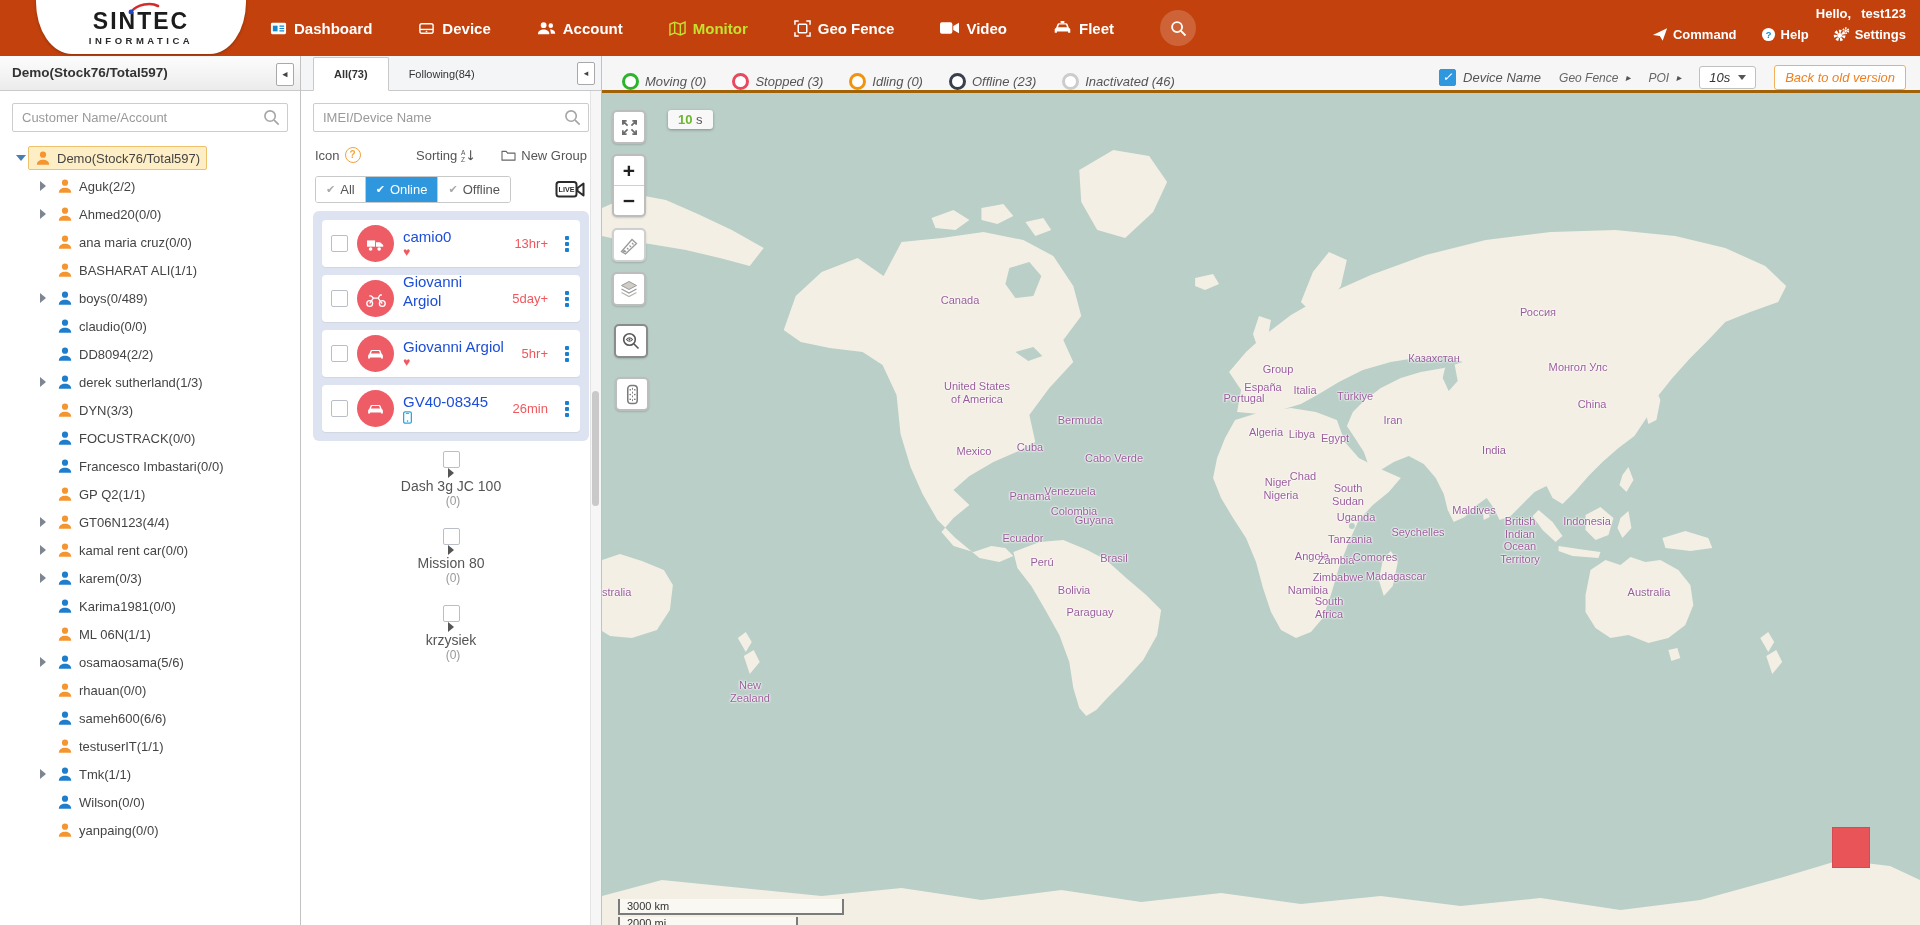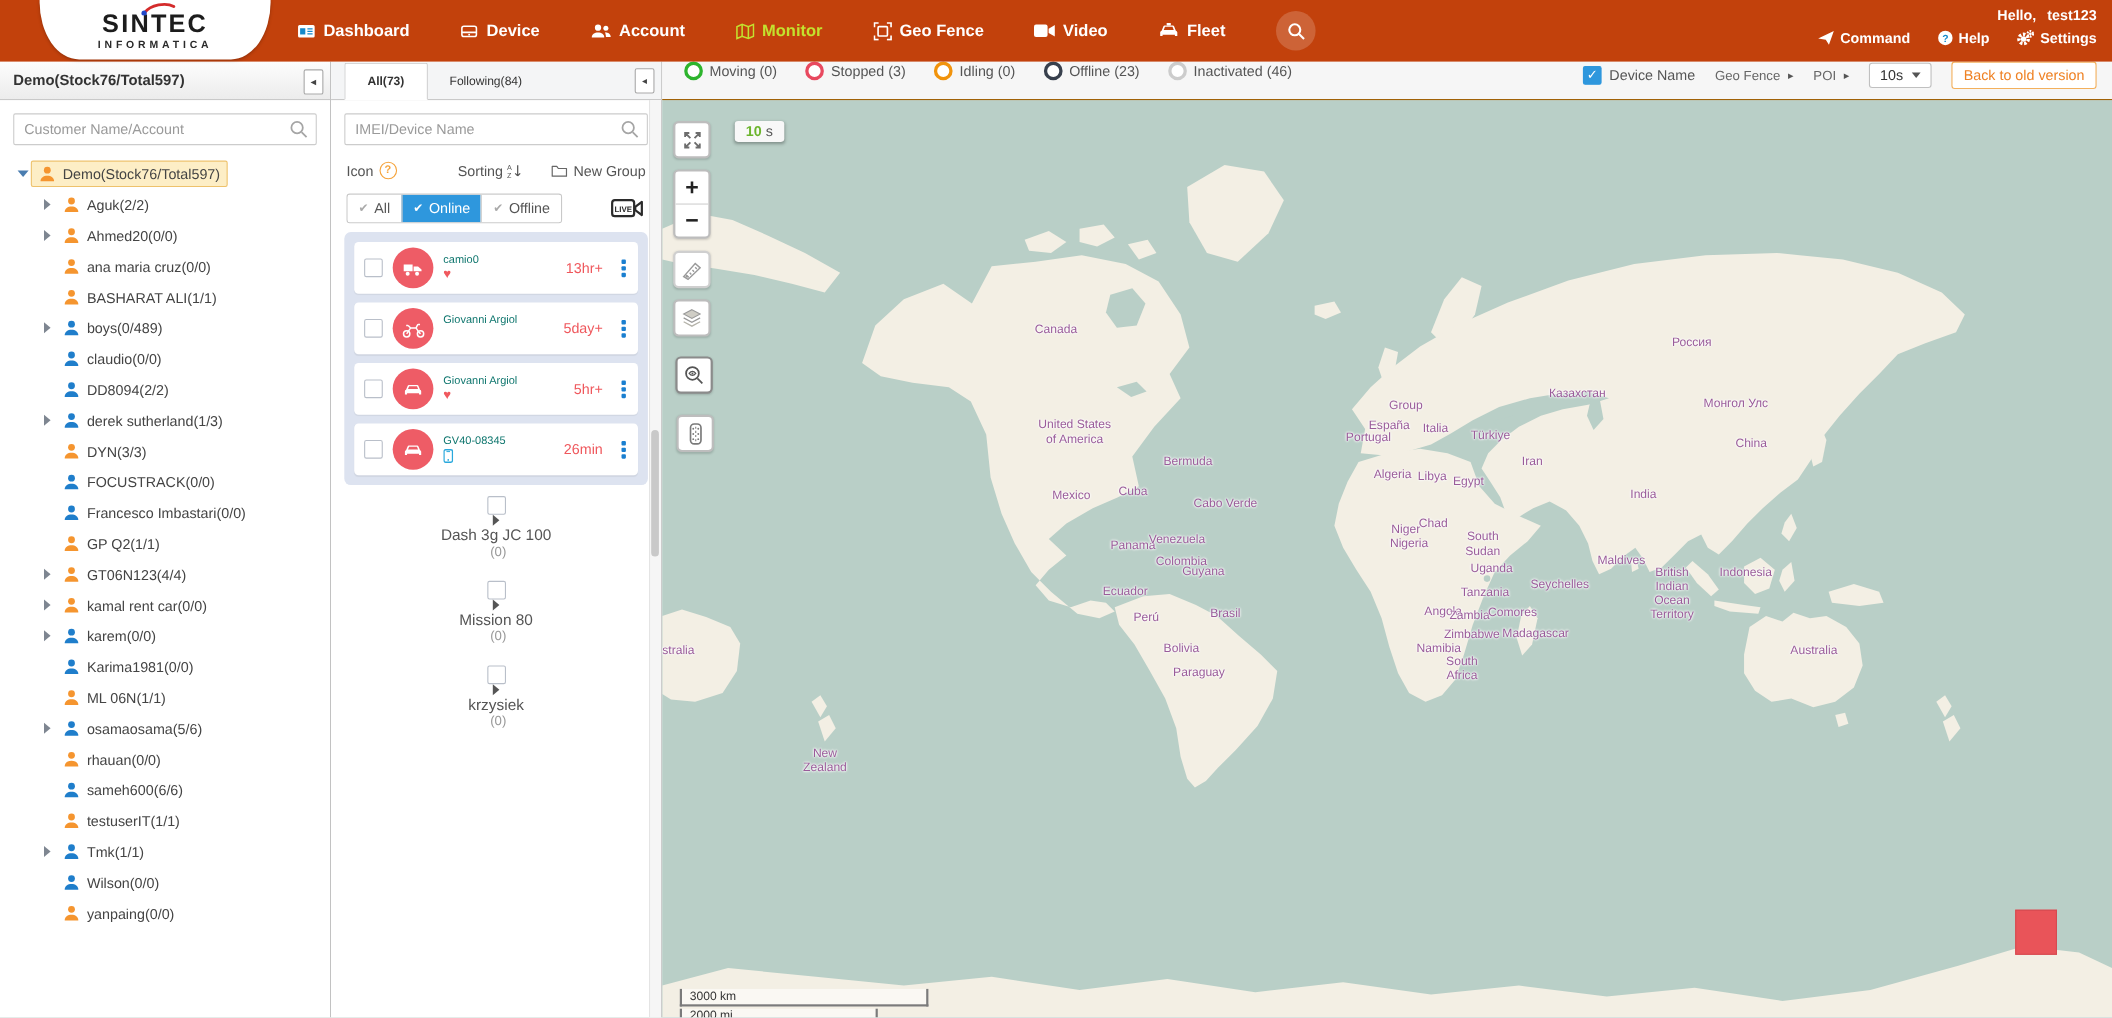--- a/index.html
+++ b/index.html
@@ -58,31 +58,31 @@
   .livebtn{margin-left:auto;cursor:pointer;margin-right:2px;}
   .grouphead{padding:9px 14px 7px;display:flex;gap:9px;align-items:center;font-size:14px;color:#333;cursor:pointer;}
   .grouphead .cnt, .grouprow .cnt{color:#999;font-size:12px;margin-left:4px;}
   .cb{width:15px;height:15px;border:1px solid #b9bfc9;border-radius:2px;background:#fff;display:inline-block;flex:none;cursor:pointer;}
   .cb.on{background:#2e97dd;border-color:#2e97dd;color:#fff;font-size:12px;line-height:15px;text-align:center;}
   .cards{margin:0 12px;background:#dde3f0;border-radius:6px;padding:9px;}
   .dcard{background:#fff;border-radius:4px;height:47px;display:flex;align-items:center;gap:9px;padding:0 9px;margin-bottom:8px;box-shadow:0 1px 1px rgba(0,0,0,.06);cursor:pointer;}
   .dcard:last-child{margin-bottom:0;}
   .vcircle{width:37px;height:37px;border-radius:50%;background:#ee5c66;display:flex;align-items:center;justify-content:center;flex:none;}
   .dinfo{flex:1;line-height:1.25;}
-  .dname{font-size:10px;color:#0f766e;}
+  .dname{font-size:15px;color:#1d4ed8;}
   .dsub{height:13px;display:flex;align-items:center;}
   .heart{color:#f0595e;font-size:12px;}
   .dtime{font-size:13px;color:#ef585d;margin-right:6px;white-space:nowrap;}
   .kebab{display:flex;flex-direction:column;gap:2px;padding:4px 2px;cursor:pointer;}
   .kebab i{width:4px;height:4px;background:#1a7fd0;border-radius:1px;display:block;}
   .grouprow{padding:10px 14px;display:flex;gap:0;align-items:center;font-size:14px;color:#555;cursor:pointer;flex-direction:column;}
   .pscroll{position:absolute;right:0;top:35px;bottom:0;width:10px;background:#f6f6f6;border-left:1px solid #e4e4e4;}
   .pthumb{position:absolute;left:1px;width:7px;top:300px;height:115px;background:#c9c9c9;border-radius:4px;}
   
-  .statusbar{height:34px;background:#f6f6f6;border-bottom:1px solid #a16207;display:flex;align-items:flex-start;padding:0 14px 0 20px;position:relative;z-index:5;}
+  .statusbar{height:34px;background:#f6f6f6;border-bottom:3px solid #a16207;display:flex;align-items:flex-end;padding:0 14px 0 20px;position:relative;z-index:5;font-style:italic;}
   .stitem{display:flex;align-items:center;gap:6px;font-size:13px;color:#555;margin-right:26px;cursor:pointer;}
   .ring{width:11px;height:11px;border-radius:50%;border:3px solid #999;background:#fff;display:inline-block;}
   .sright{margin-left:auto;display:flex;align-items:center;gap:18px;}
   .dn{display:flex;align-items:center;gap:7px;font-size:13px;color:#555;}
   .linkarrow{display:flex;align-items:center;gap:7px;font-size:12px;color:#666;cursor:pointer;}
   .arr{color:#555;font-size:10px;}
   .refsel{display:flex;align-items:center;gap:8px;border:1px solid #c0c0c0;border-radius:3px;background:#fff;padding:3px 9px;font-size:13px;color:#333;cursor:pointer;}
   .caret{width:0;height:0;border-left:4px solid transparent;border-right:4px solid transparent;border-top:5px solid #555;}
   .backbtn{border:1px solid #f3b05c;color:#ef8123;background:#fff;border-radius:3px;padding:4px 10px;font-size:13px;cursor:pointer;white-space:nowrap;}
   
@@ -442,21 +442,21 @@
     <span class="exp">
             <i class="tri-r"></i>
           </span>
     <span class="tlab">
       <span>
               <svg width="16" height="16" viewBox="0 0 16 16">
                 <circle cx="8" cy="4.7" r="3.1" fill="#1f7ecb"></circle>
                 <path d="M1.8 14.8c0-3.4 2.8-5.1 6.2-5.1s6.2 1.7 6.2 5.1z" fill="#1f7ecb"></path>
               </svg>
             </span>
-      <span>karem(0/0)</span>
+      <span>karem(0/3)</span>
     </span>
         </div>
         <div class="titem lvl1">
     <span class="exp"></span>
     <span class="tlab">
       <span>
               <svg width="16" height="16" viewBox="0 0 16 16">
                 <circle cx="8" cy="4.7" r="3.1" fill="#1f7ecb"></circle>
                 <path d="M1.8 14.8c0-3.4 2.8-5.1 6.2-5.1s6.2 1.7 6.2 5.1z" fill="#1f7ecb"></path>
               </svg>

